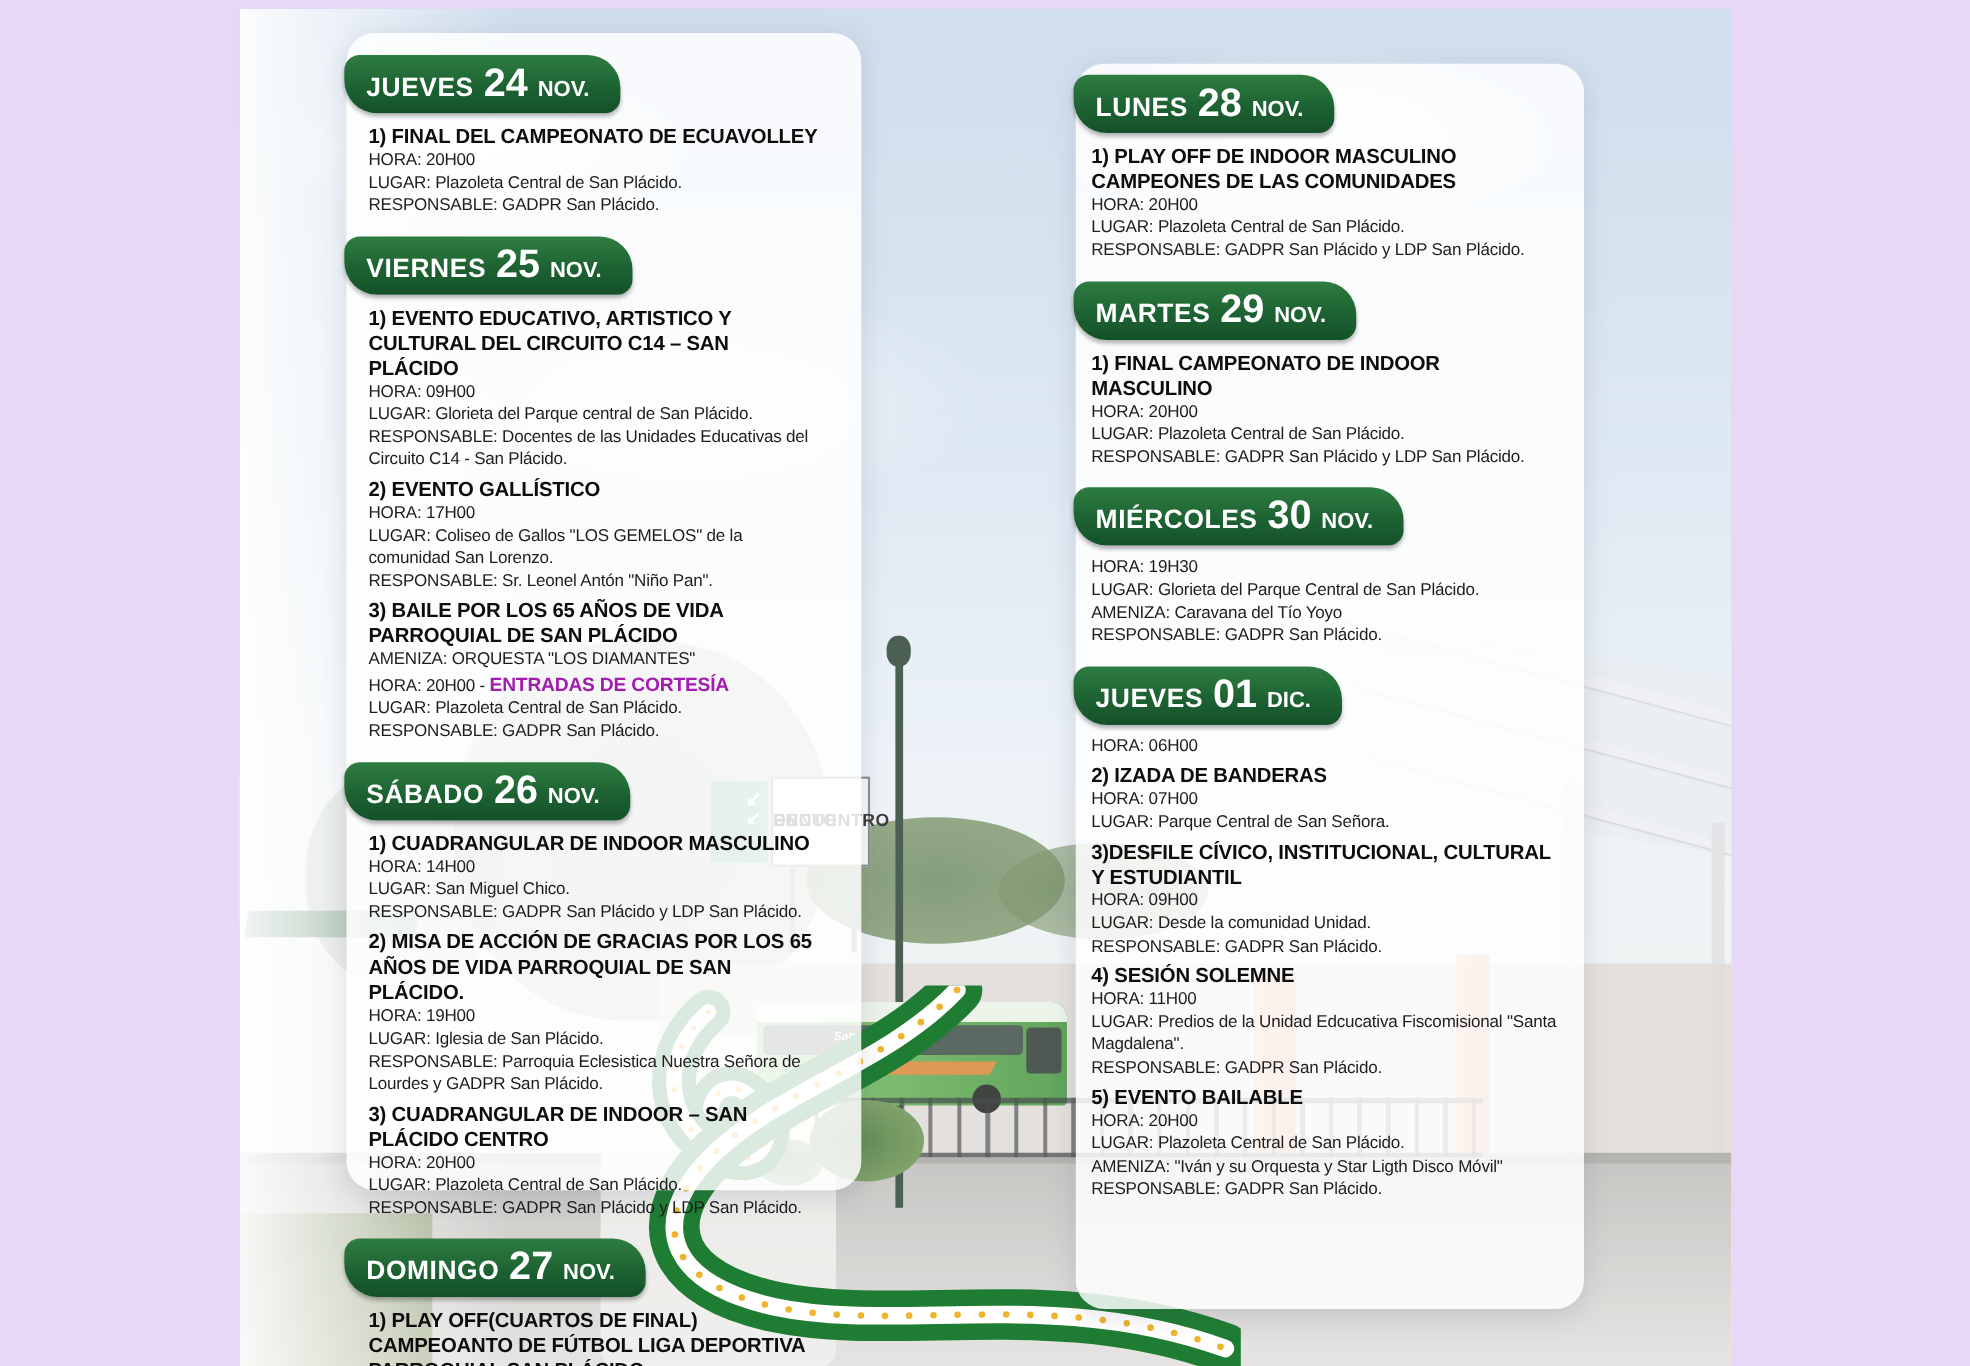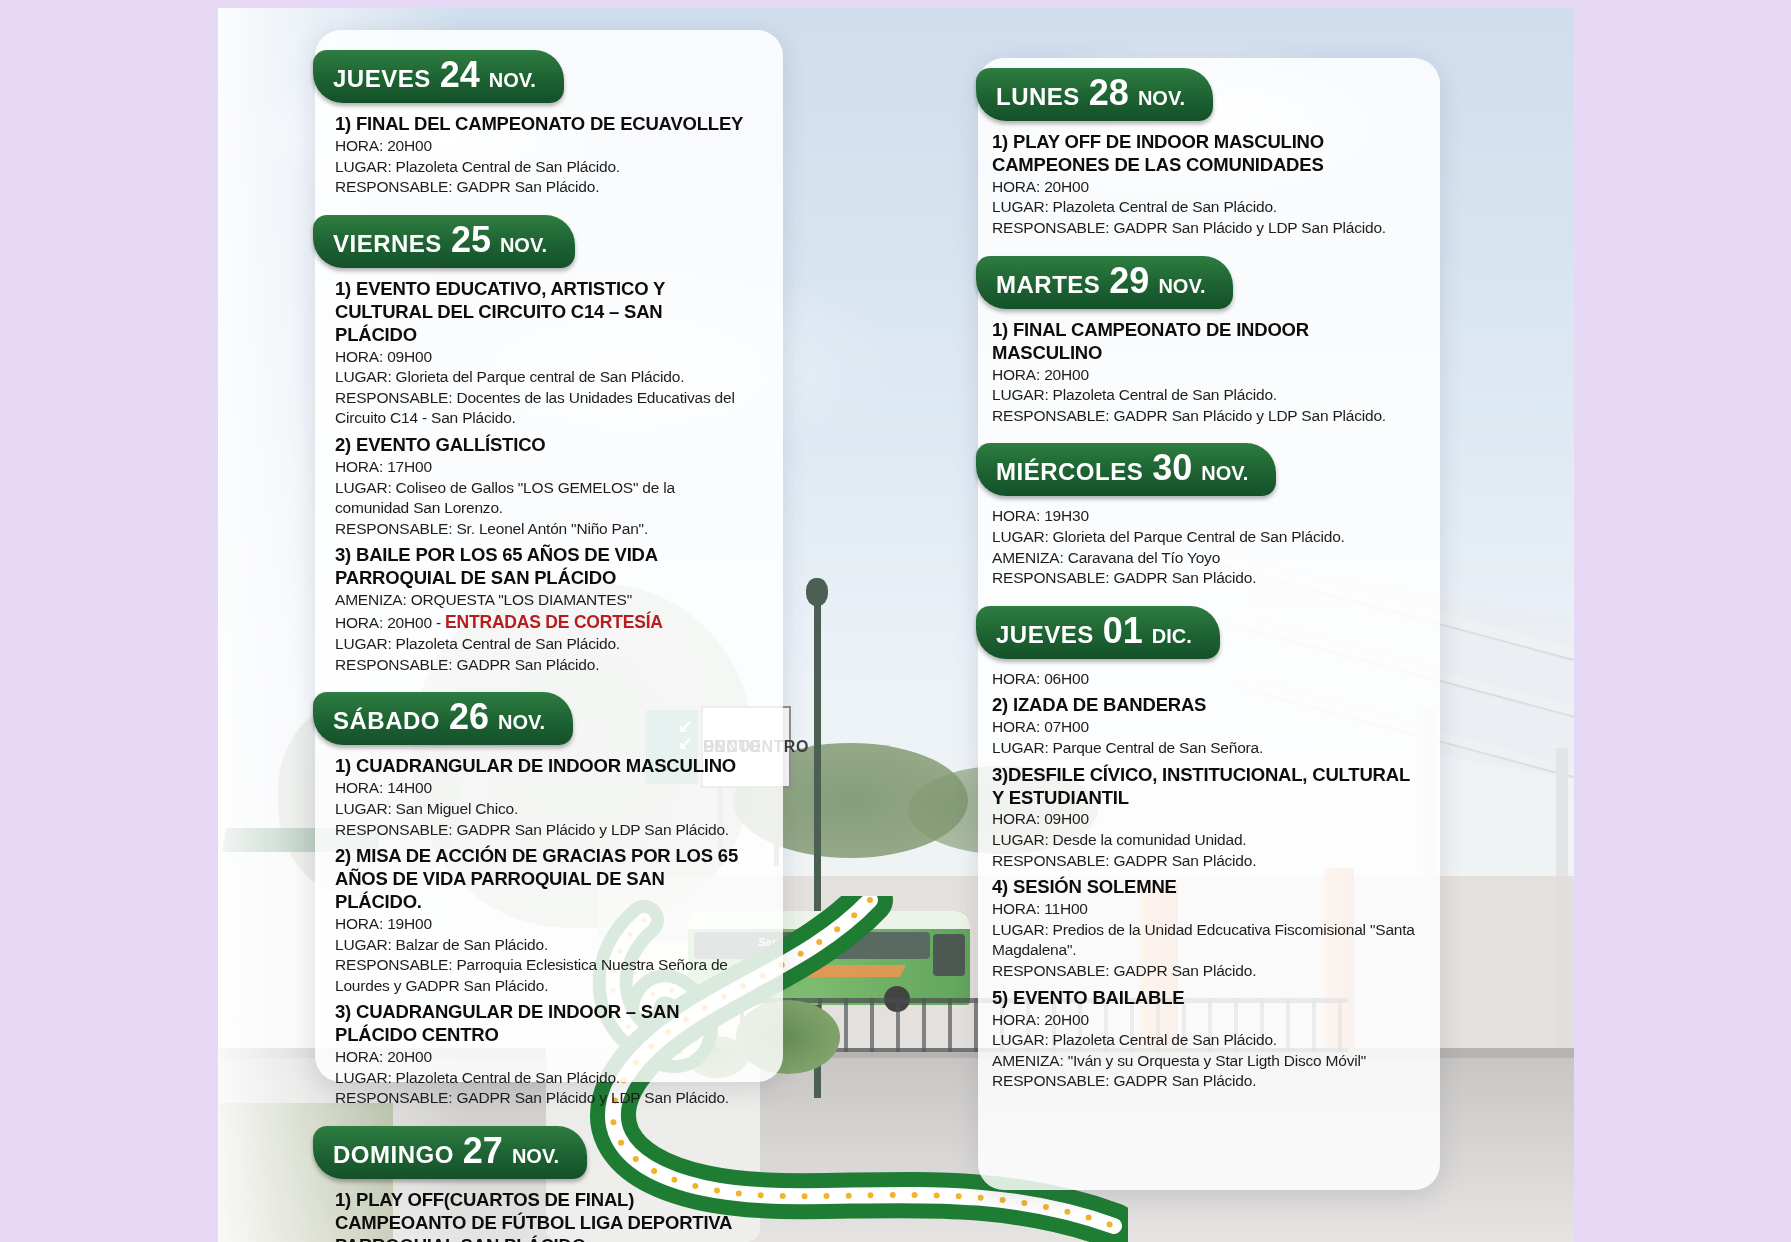--- a/index.html
+++ b/index.html
@@ -92,21 +92,21 @@
   .day-num{font-size:36px;font-weight:bold;}
   .day-month{font-size:20px;font-weight:bold;}
   .event-list{margin-top:10px;}
   .ev-title{
     font-size:18.5px;font-weight:bold;color:#0d0d0d;line-height:1.24;
     letter-spacing:-0.2px;margin-top:5px;
   }
   .ev-line{
     font-size:15.5px;color:#1d1d1d;line-height:1.33;letter-spacing:-0.2px;
   }
-  .ev-bold{font-size:17.5px;font-weight:bold;color:#b91c1c;}
+  .ev-bold{font-size:17.5px;font-weight:bold;color:#a21caf;}
 </style>
 </head>
 <body>
 
 <div class="photo">
   <div class="cloud c1"></div>
   <div class="cloud c2"></div>
   <div class="cloud c3"></div>
   <div class="tree t1"></div>
   <div class="tree t2"></div>
@@ -210,21 +210,21 @@
       <span class="day-num">26</span>
       <span class="day-month">NOV.</span>
     </div>
     <div class="event-list">
         <div class="ev-title">1) CUADRANGULAR DE INDOOR MASCULINO</div>
         <div class="ev-line">HORA: 14H00</div>
         <div class="ev-line">LUGAR: San Miguel Chico.</div>
         <div class="ev-line">RESPONSABLE: GADPR San Plácido y LDP San Plácido.</div>
         <div class="ev-title">2) MISA DE ACCIÓN DE GRACIAS POR LOS 65 AÑOS DE VIDA PARROQUIAL DE SAN PLÁCIDO.</div>
         <div class="ev-line">HORA: 19H00</div>
-        <div class="ev-line">LUGAR: Balzar de San Plácido.</div>
+        <div class="ev-line">LUGAR: Iglesia de San Plácido.</div>
         <div class="ev-line">RESPONSABLE:  Parroquia Eclesistica Nuestra Señora de Lourdes y GADPR San Plácido.</div>
         <div class="ev-title">3) CUADRANGULAR DE INDOOR – SAN PLÁCIDO CENTRO</div>
         <div class="ev-line">HORA: 20H00</div>
         <div class="ev-line">LUGAR: Plazoleta Central de San Plácido.</div>
         <div class="ev-line">RESPONSABLE: GADPR San Plácido y LDP San Plácido.</div>
       </div>
   </div>
 
   <div class="day-section">
     <div class="day-badge">

